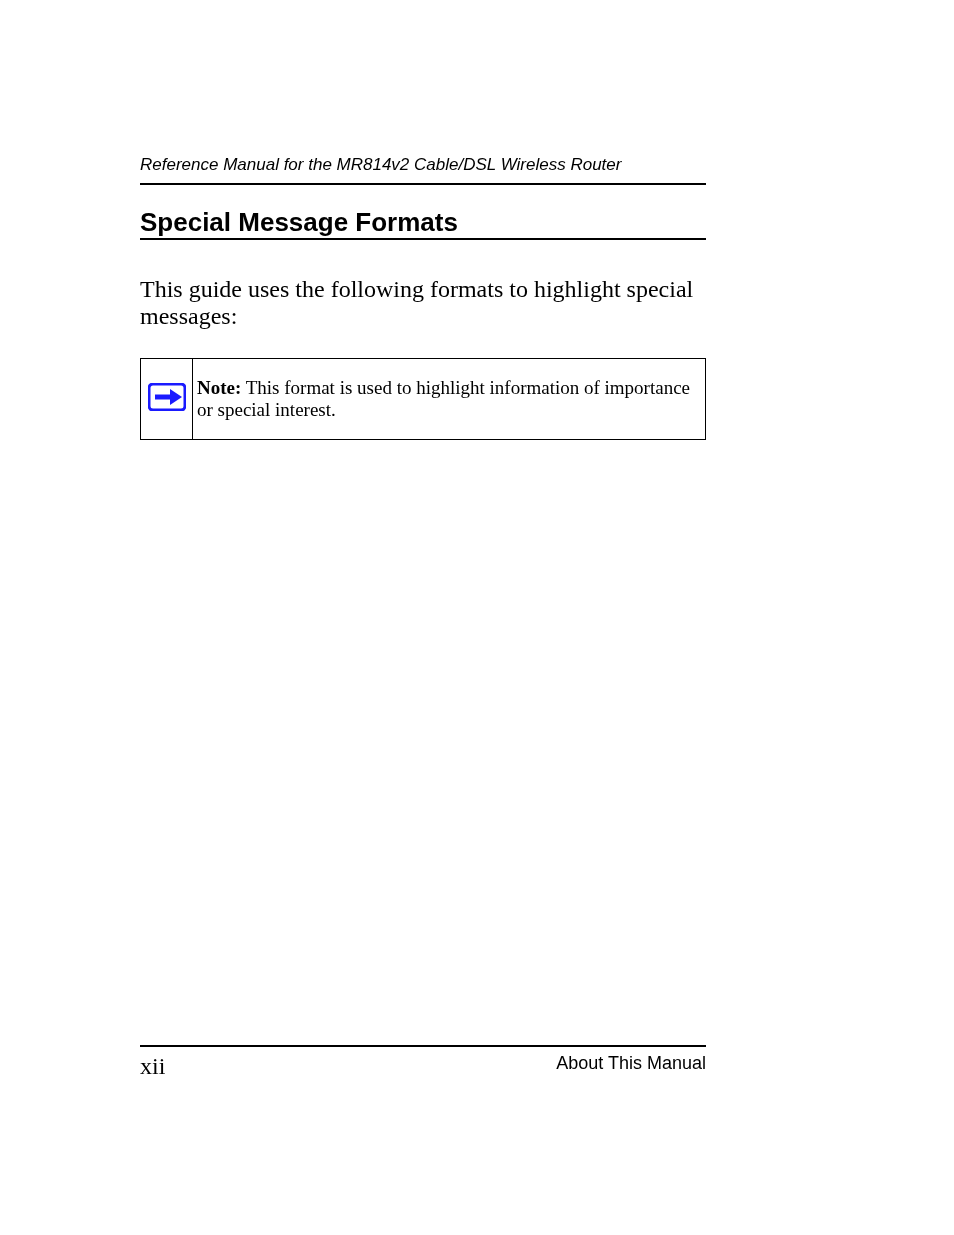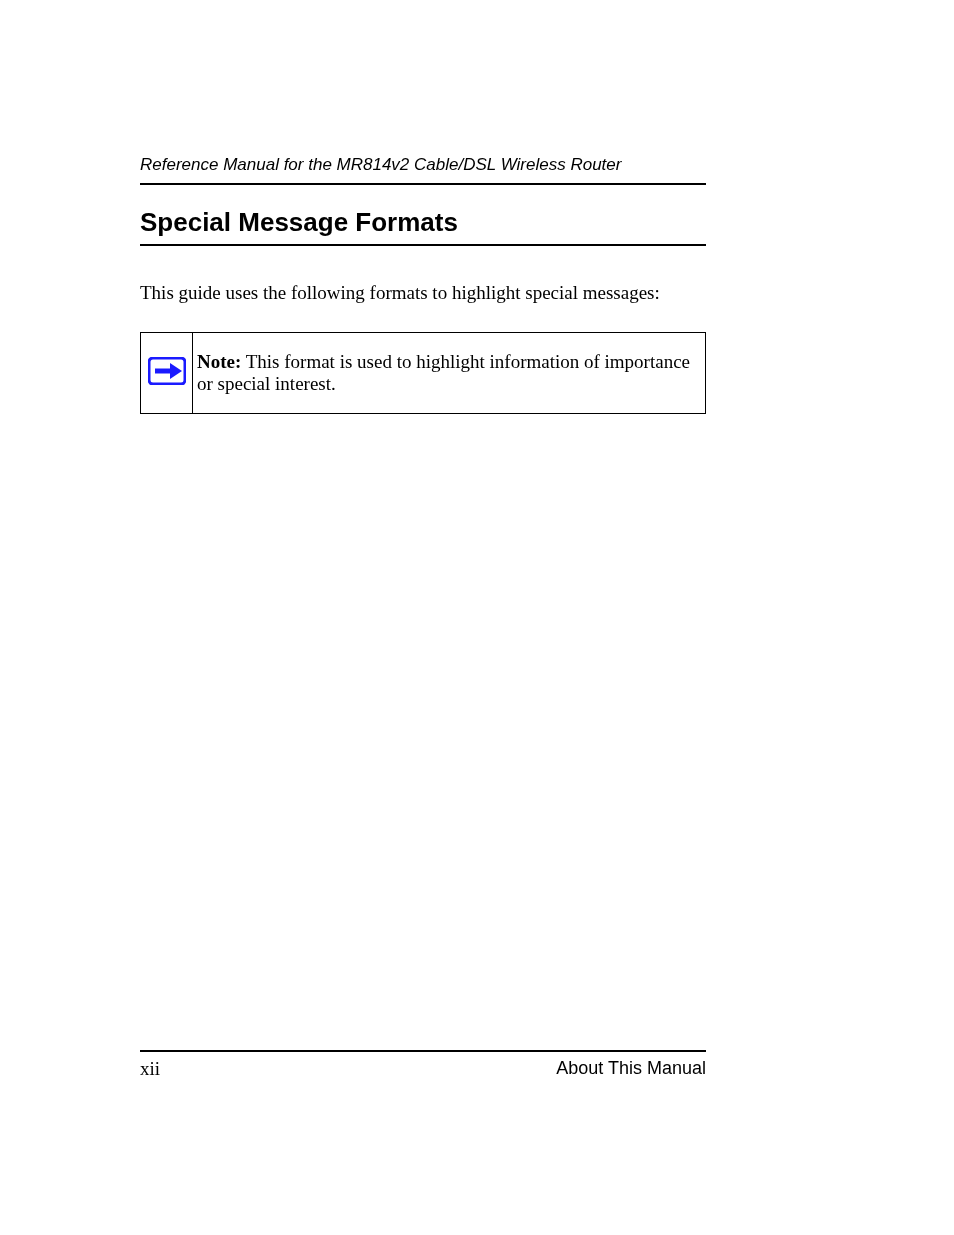--- a/index.html
+++ b/index.html
@@ -15,26 +15,26 @@
     font-family: Arial, Helvetica, sans-serif;
     font-size: 17px;
     padding-bottom: 8px;
     border-bottom: 2px solid #000;
     margin-bottom: 22px;
   }
   .section-title {
     font-family: Arial, Helvetica, sans-serif;
     font-weight: bold;
     font-size: 26px;
-    padding-bottom: 6px;
+    padding-bottom: 0;
     border-bottom: 2px solid #000;
     margin-bottom: 36px;
   }
   .intro {
-    font-size: 19px;
+    font-size: 24px;
     margin-bottom: 28px;
     margin-top: 28px;
   }
   .note-table {
     border-collapse: collapse;
     width: 100%;
   }
   .note-table td {
     border: 1.5px solid #000;
     vertical-align: middle;
@@ -57,21 +57,21 @@
     position: absolute;
     left: 140px; right: 130px;
     bottom: 155px;
     border-top: 2px solid #000;
     padding-top: 6px;
     font-family: Arial, Helvetica, sans-serif;
     font-size: 18px;
     display: flex;
     justify-content: space-between;
   }
-  .footer .pagenum { font-family: "Times New Roman", Times, serif; font-size: 19px; }
+  .footer .pagenum { font-family: "Times New Roman", Times, serif; font-size: 24px; }
 </style>
 </head>
 <body>
 
 <div class="page">
 
   <div class="running-header">Reference Manual for the MR814v2 Cable/DSL Wireless Router</div>
 
   <div class="section-title">Special Message Formats</div>
 

